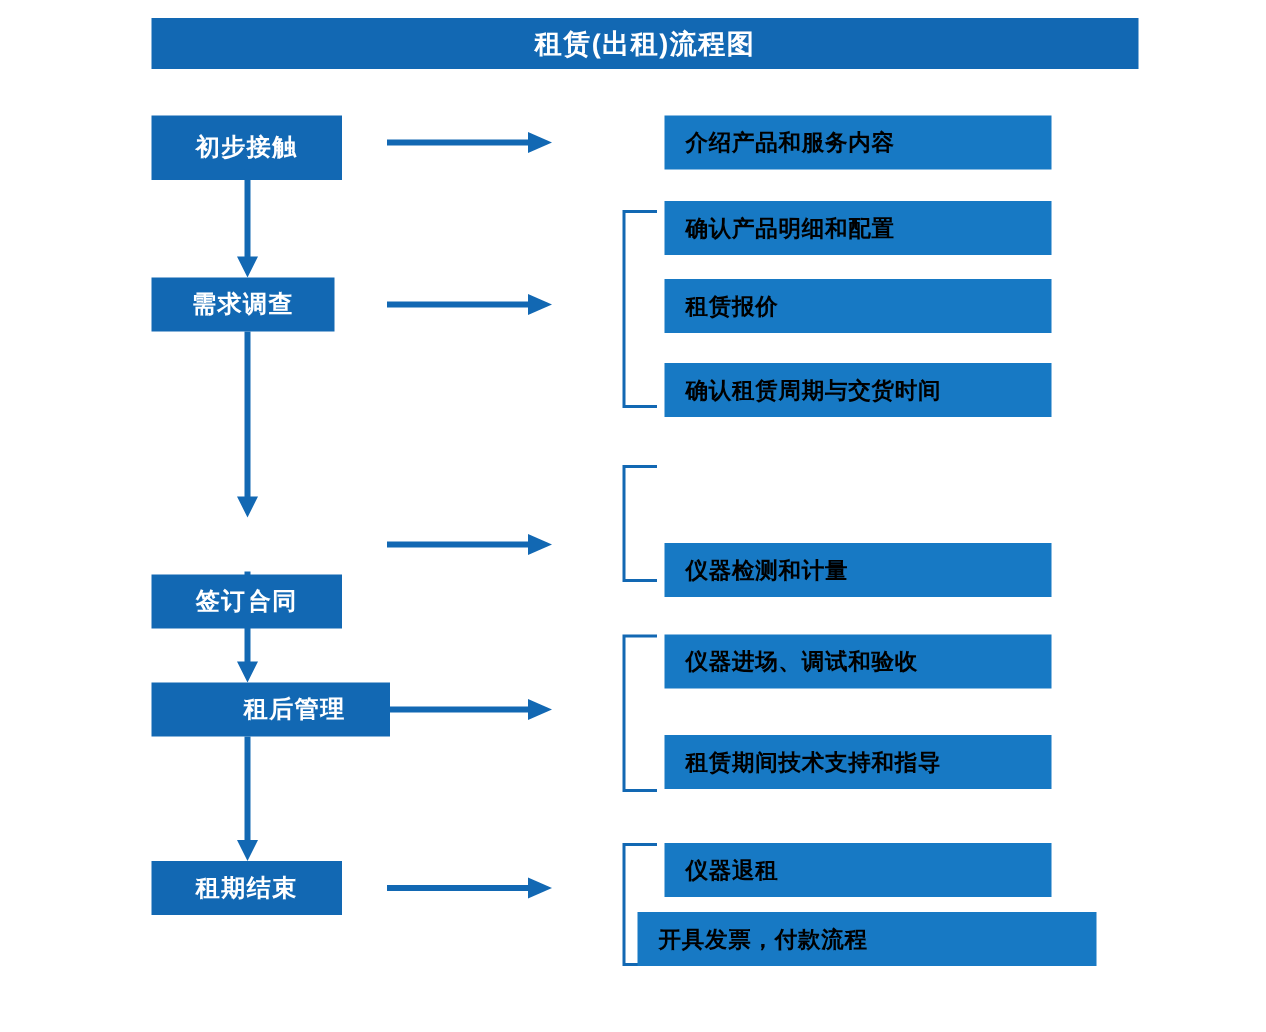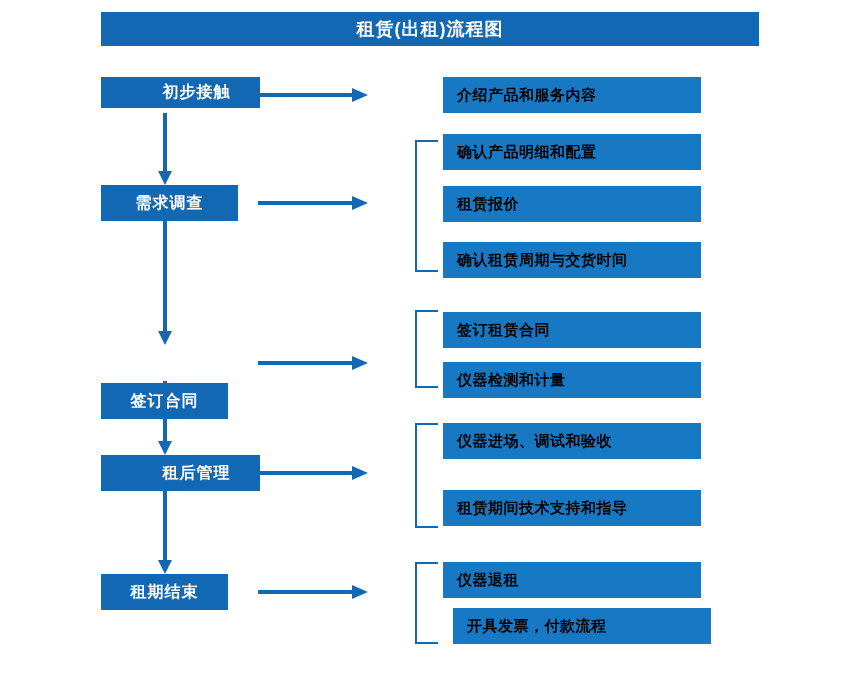--- a/index.html
+++ b/index.html
@@ -73,22 +73,22 @@
     overflow: visible;
   }
 </style>
 </head>
 <body>
 
 <div id="canvas">
 
   <div class="title-bar">租赁(出租)流程图</div>
 
-  <div class="stage-box" style="left:101px; top:77px; width:127px; height:31px;padding-left:32px;">初步接触</div>
-  <div class="stage-box" style="left:101px; top:185px; width:137px; height:36px;">需求调查</div>
+  <div class="stage-box" style="left:101px; top:77px; width:127px; height:43px;">初步接触</div>
+  <div class="stage-box" style="left:101px; top:185px; width:122px; height:36px;">需求调查</div>
   <div class="stage-box" style="left:101px; top:339px; width:127px; height:36px;margin-top:44px;">签订合同</div>
   <div class="stage-box" style="left:101px; top:455px; width:127px; height:36px;padding-left:32px;">租后管理</div>
   <div class="stage-box" style="left:101px; top:574px; width:127px; height:36px;text-align:center;">租期结束</div>
 
   <div class="v-arrow" style="left:158px; top:113px; height:72px;">
     <svg width="14" height="72" viewBox="0 0 14 72">
       <line x1="7" y1="0" x2="7" y2="60" stroke="#1268b3" stroke-width="4"></line>
       <polygon points="0,58 14,58 7,72" fill="#1268b3"></polygon>
     </svg>
   </div>
@@ -162,22 +162,21 @@
       <path d="M24 1 L2 1 L2 81 L24 81" fill="none" stroke="#1268b3" stroke-width="2"></path>
     </svg>
   </div>
 
   <div class="detail-box" style="left:443px; top:77px; width:258px; height:36px;">介绍产品和服务内容</div>
 
   <div class="detail-box" style="left:443px; top:134px; width:258px; height:36px;">确认产品明细和配置</div>
   <div class="detail-box" style="left:443px; top:186px; width:258px; height:36px;">租赁报价</div>
   <div class="detail-box" style="left:443px; top:242px; width:258px; height:36px;">确认租赁周期与交货时间</div>
 
-  <div class="detail-box" style="left:443px; top:312px; width:258px; height:36px;">签订租赁合同</div>
   <div class="detail-box" style="left:443px; top:362px; width:258px; height:36px;">仪器检测和计量</div>
 
   <div class="detail-box" style="left:443px; top:423px; width:258px; height:36px;">仪器进场、调试和验收</div>
   <div class="detail-box" style="left:443px; top:490px; width:258px; height:36px;">租赁期间技术支持和指导</div>
 
   <div class="detail-box" style="left:443px; top:562px; width:258px; height:36px;">仪器退租</div>
-  <div class="detail-box" style="left:453px; top:608px; width:258px; height:36px;">开具发票，付款流程</div>
+  <div class="detail-box" style="left:425px; top:608px; width:306px; height:36px;">开具发票，付款流程</div>
 
 </div>
 
 </body></html>

